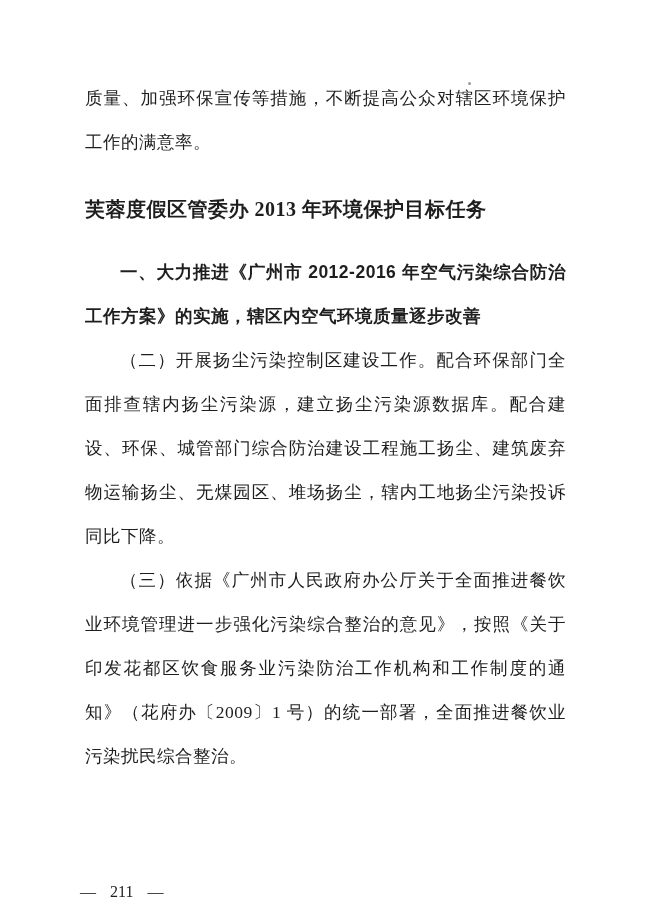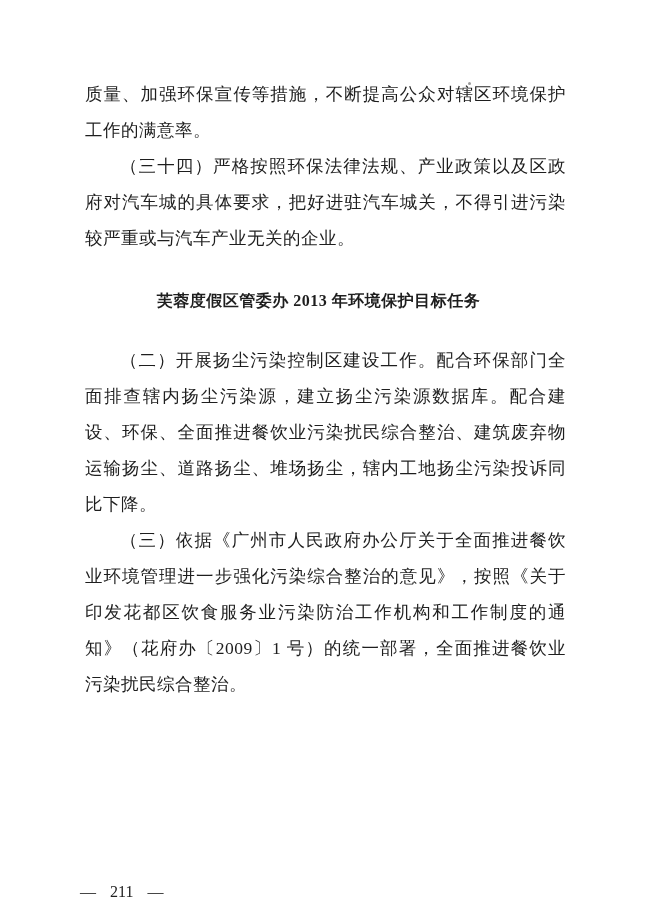--- a/index.html
+++ b/index.html
@@ -19,39 +19,38 @@
   }
   .content {
     position: absolute;
     top: 76px;
     left: 85px;
     width: 481px;
   }
   .para {
     margin: 0;
     font-size: 17.5px;
-    line-height: 36px;
+    line-height: 44px;
     letter-spacing: 0.5px;
     text-align: justify;
     text-justify: inter-ideograph;
     text-indent: 2em;
   }
   .para.no-indent {
     text-indent: 0;
   }
   .para.bold-heading {
     font-weight: bold;
     font-family: "Liberation Sans", "DejaVu Sans", sans-serif;
   }
   .doc-title {
     margin: 26px 14px 22px 0;
-    font-size: 16px;
+    font-size: 20px;
     font-weight: bold;
     line-height: 38px;
-    text-align: center;
     letter-spacing: 0.5px;
     font-family: "Liberation Serif", "DejaVu Serif", serif;
   }
   .page-number {
     position: absolute;
     left: 80px;
     bottom: 18px;
     font-size: 16px;
     line-height: 20px;
     color: #1e1e1e;
@@ -74,28 +73,28 @@
 <body>
 
 <div class="page">
 
   <div class="speck"></div>
 
   <div class="content">
 
     <p class="para no-indent">质量、加强环保宣传等措施，不断提高公众对辖区环境保护工作的满意率。</p>
 
-    <p class="para">（三十四）严格按照环保法律法规、产业政策以及区政府对汽车城的具体要求，把好进驻汽车城关，不得引进污染较严重或与汽车产业无关的企业。</p>
 
     <h1 class="doc-title">芙蓉度假区管委办 2013 年环境保护目标任务</h1>
 
 
+    <p class="para bold-heading">一、大力推进《广州市 2012-2016 年空气污染综合防治工作方案》的实施，辖区内空气环境质量逐步改善</p>
 
 
-    <p class="para">（二）开展扬尘污染控制区建设工作。配合环保部门全面排查辖内扬尘污染源，建立扬尘污染源数据库。配合建设、环保、全面推进餐饮业污染扰民综合整治、建筑废弃物运输扬尘、道路扬尘、堆场扬尘，辖内工地扬尘污染投诉同比下降。</p>
+    <p class="para">（二）开展扬尘污染控制区建设工作。配合环保部门全面排查辖内扬尘污染源，建立扬尘污染源数据库。配合建设、环保、城管部门综合防治建设工程施工扬尘、建筑废弃物运输扬尘、无煤园区、堆场扬尘，辖内工地扬尘污染投诉同比下降。</p>
 
     <p class="para">（三）依据《广州市人民政府办公厅关于全面推进餐饮业环境管理进一步强化污染综合整治的意见》，按照《关于印发花都区饮食服务业污染防治工作机构和工作制度的通知》（花府办〔2009〕1 号）的统一部署，全面推进餐饮业污染扰民综合整治。</p>
 
   </div>
 
   <div class="page-number">
     <span>—</span>
     <span>211</span>
     <span>—</span>
   </div>

